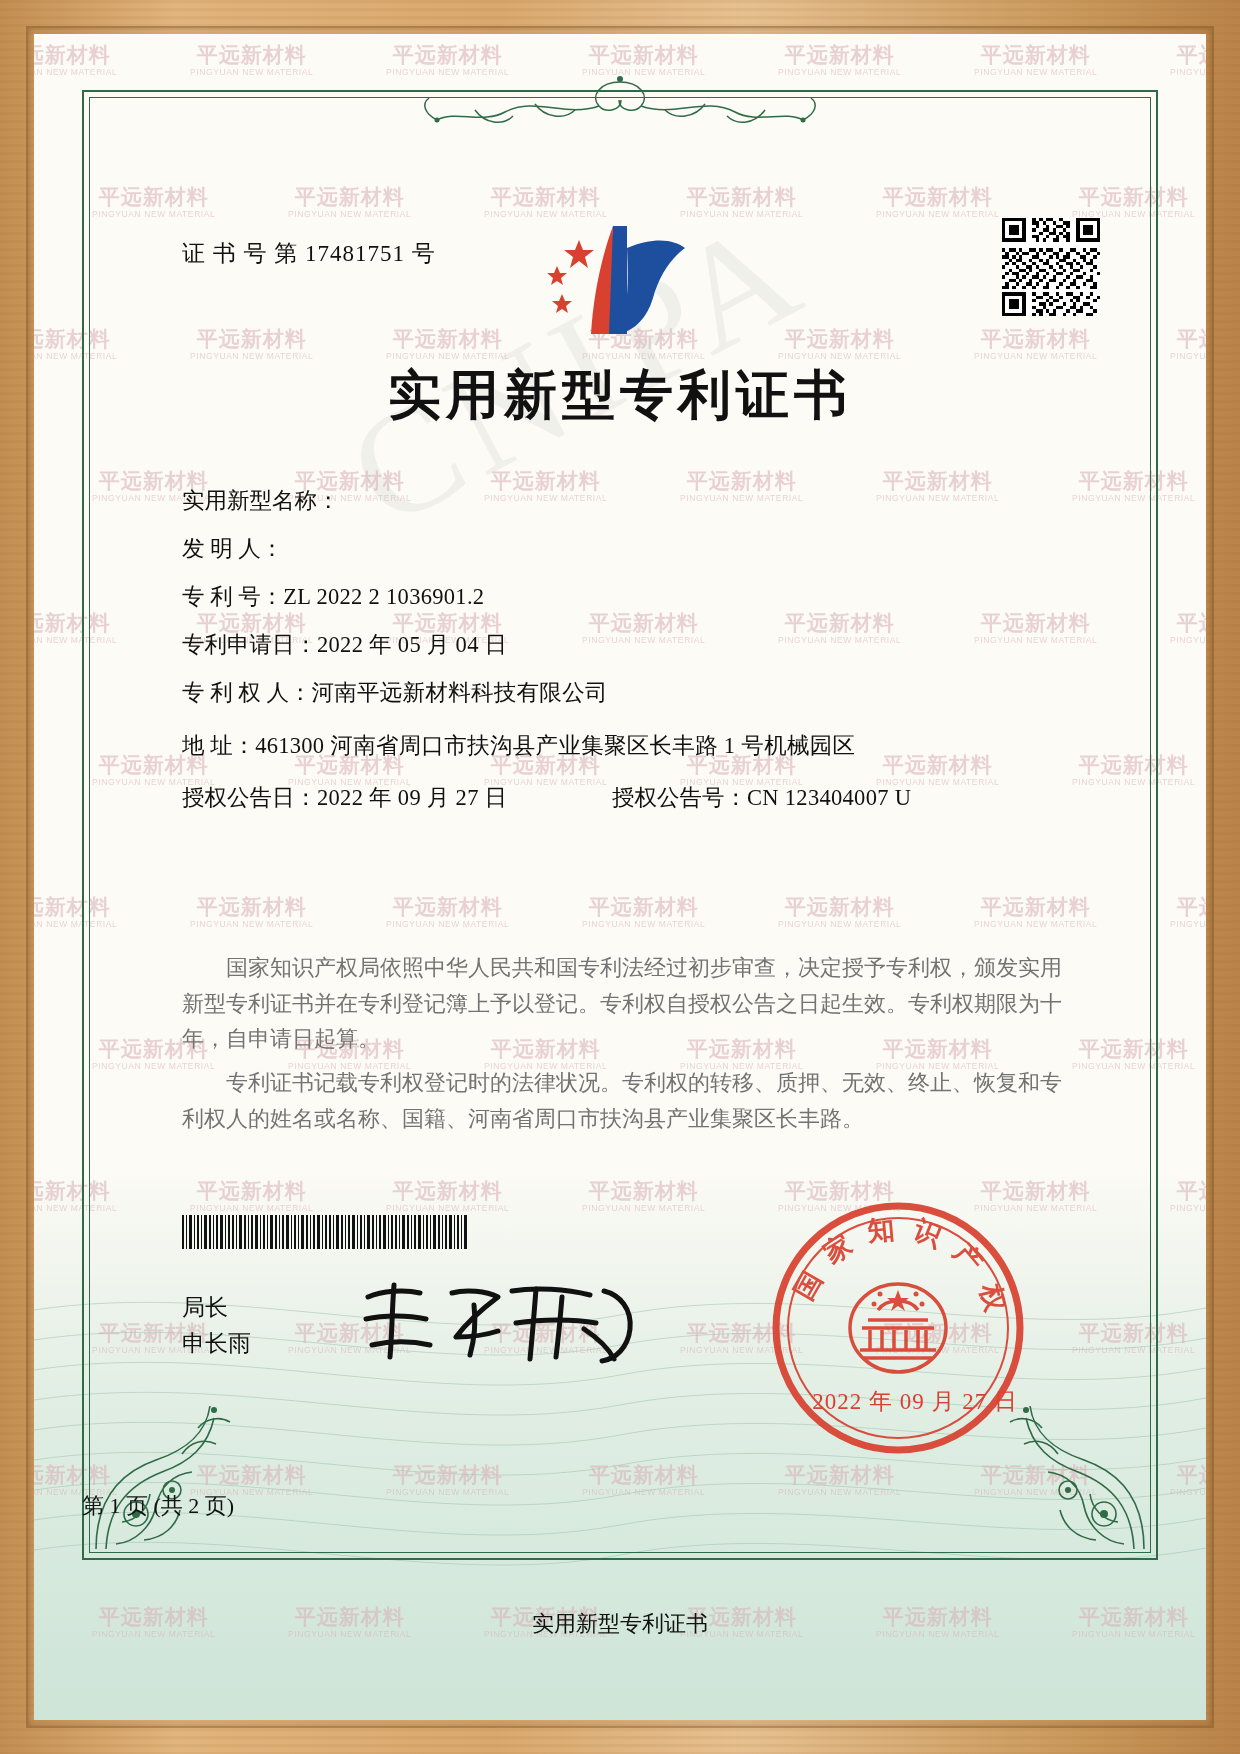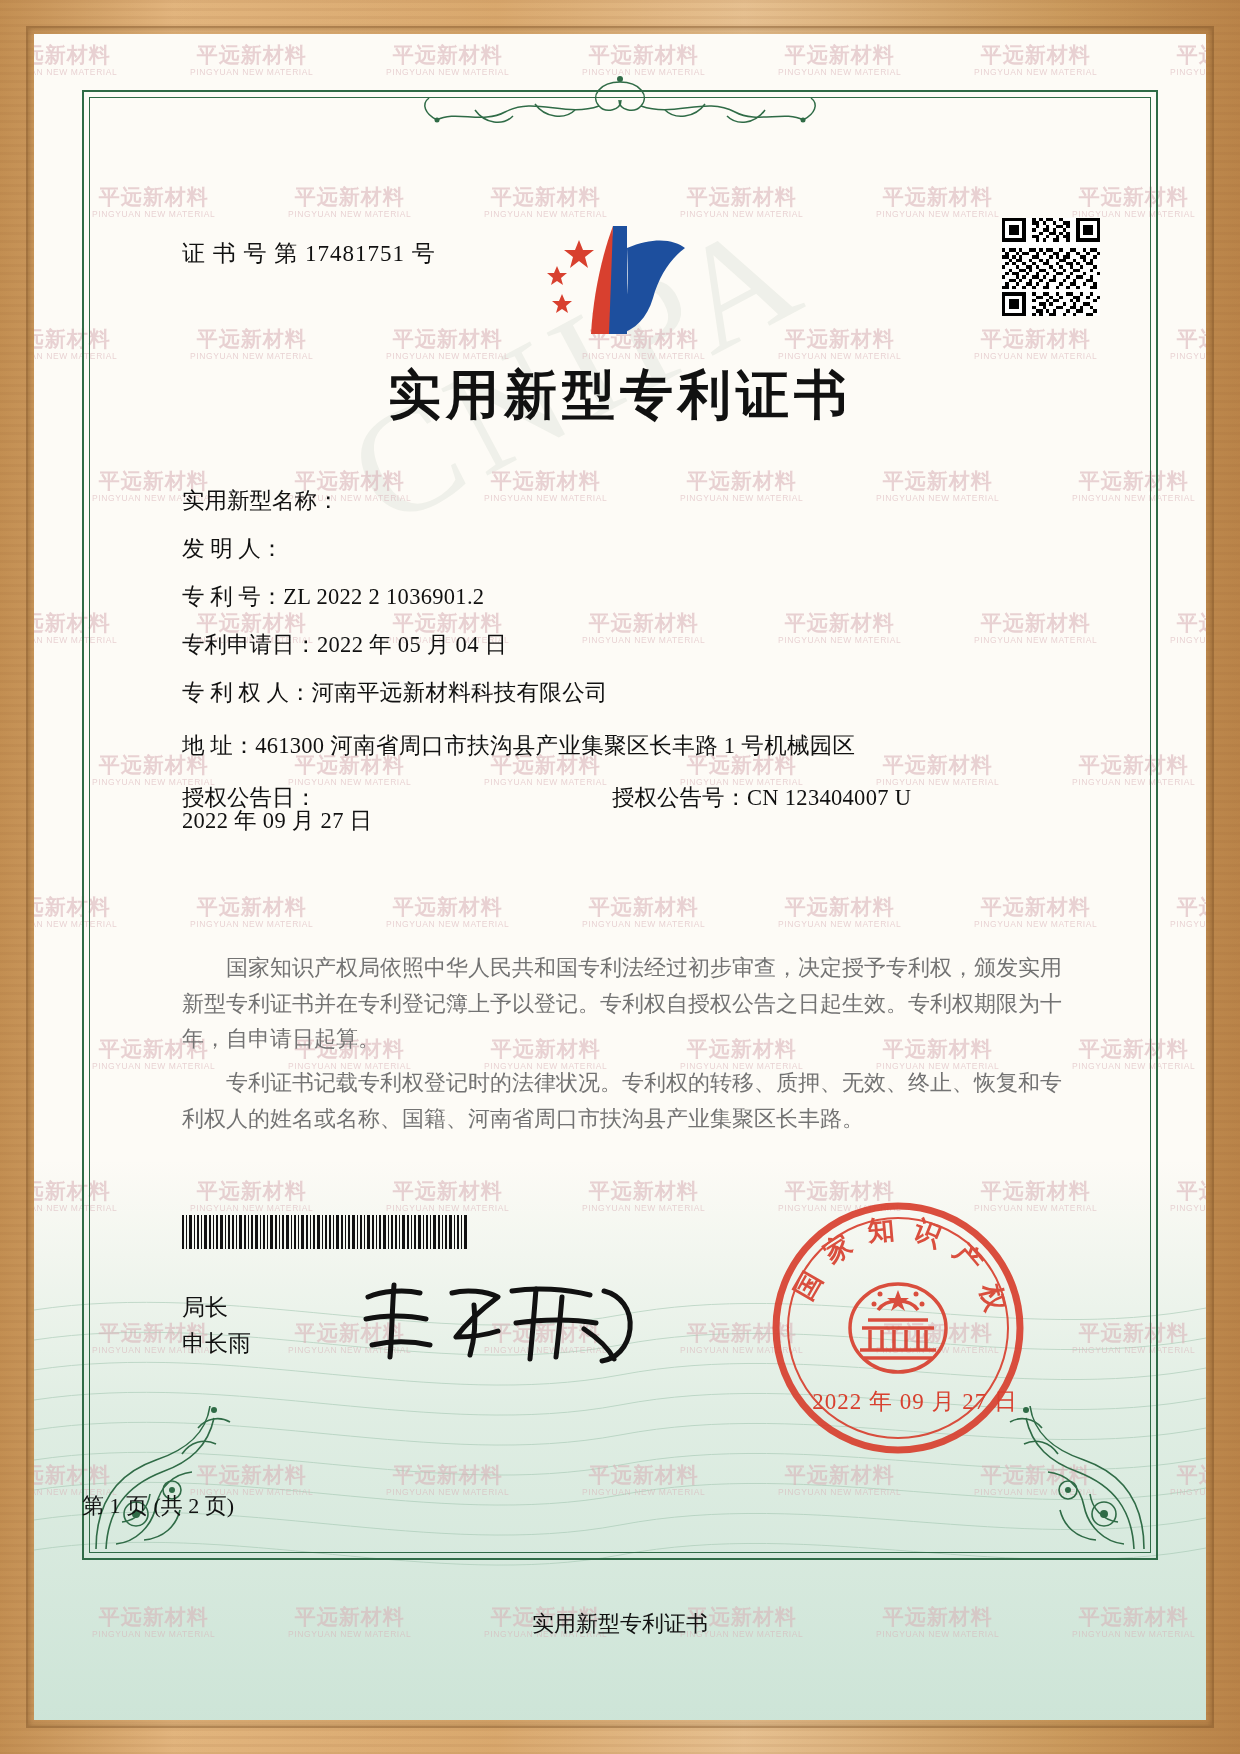--- a/index.html
+++ b/index.html
@@ -197,21 +197,21 @@
   .field-value {
     flex: 1;
     letter-spacing: .3px;
   }
   .field-value.wrap { line-height: 1.42; }
 
   .two-col {
     display: flex;
     margin-bottom: 22px;
   }
-  .two-col .col-a { width: 430px; display: flex; flex-direction: column; }
+  .two-col .col-a { width: 430px; display: flex; }
   .two-col .col-b { flex: 1; display: flex; }
 
   .paras {
     position: absolute;
     left: 100px;
     top: 860px;
     width: 880px;
     font-size: 22px;
     color: #737373;
     line-height: 1.62;

